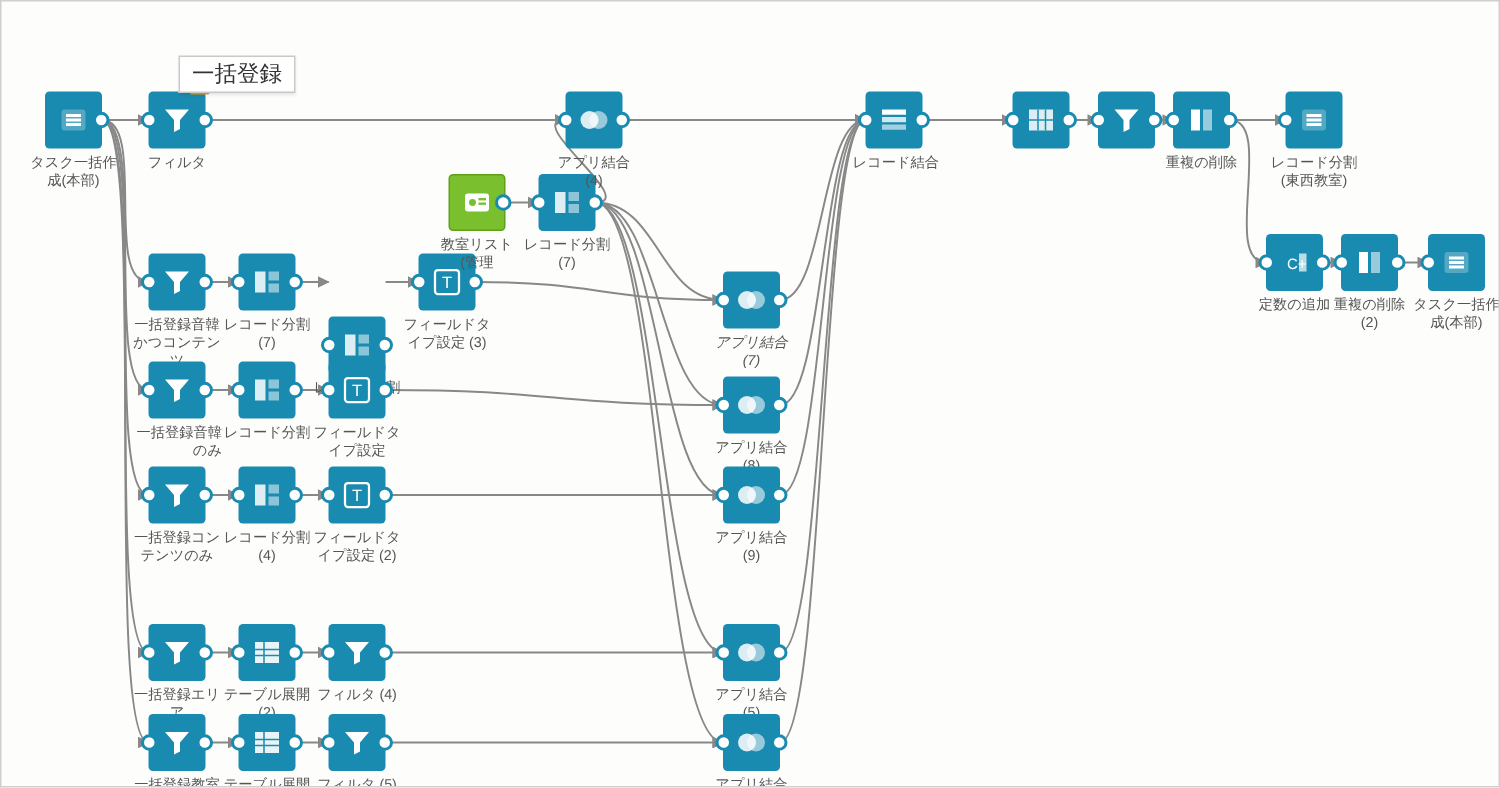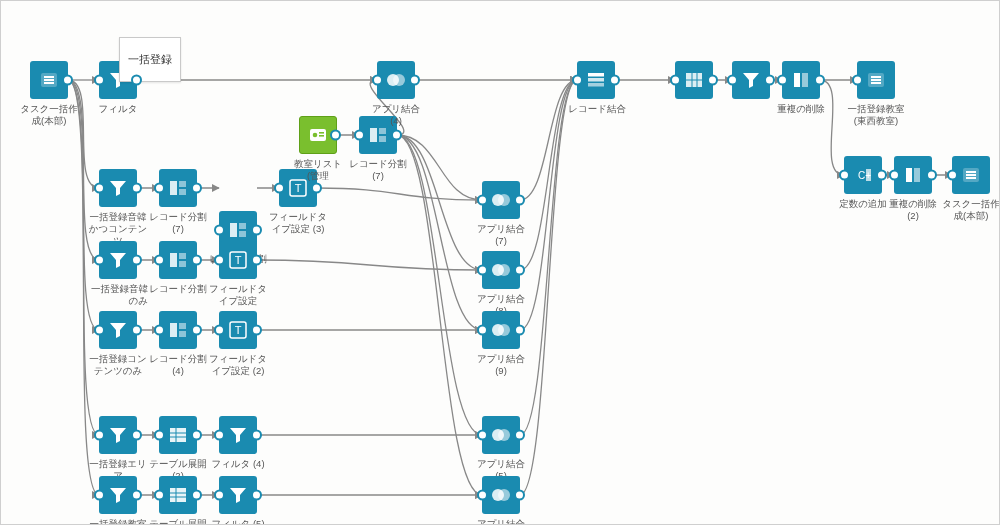--- a/index.html
+++ b/index.html
@@ -33,21 +33,21 @@
 
 .node .lab{display:block;line-height:1.25;font-size:9.5px;word-break:break-all;}
 
 
 .glyph{pointer-events:none;}
 .glyph svg{display:block;}
 
 
 .badge{position:absolute;top:-8px;right:-3px;width:13px;height:10px;background:var(--badge);border-radius:2px 2px 2px 0;}
 
-.tip{position:absolute;top:-24px;left:20px;padding:14px 8px;font-size:11px;background:#fff;border:1px solid #c9c9c9;white-space:nowrap;color:#333;box-shadow:0 1px 2px rgba(0,0,0,.1);}
+.tip{position:absolute;top:-24px;left:20px;padding:2px 8px;font-size:15px;background:#fff;border:1px solid #c9c9c9;white-space:nowrap;color:#333;box-shadow:0 1px 2px rgba(0,0,0,.1);}
 
 </style>
 </head>
 <body>
 
 <svg class="wires">
     <defs>
       <marker id="ah" viewBox="0 0 10 10" refX="9" refY="5" markerWidth="6" markerHeight="6" orient="auto">
         <path d="M0 0L10 5L0 10z" fill="#888"></path>
       </marker>
@@ -328,21 +328,21 @@
       <div class="icon">
         <span class="glyph">
           <svg width="22" height="22" viewBox="0 0 22 22">
             <circle cx="8" cy="11" r="6" fill="white" opacity=".85"></circle>
             <circle cx="14" cy="11" r="6" fill="white" opacity=".55"></circle>
           </svg>
         </span>
       </div>
       <span class="lab">アプリ結合 (4)</span>
     </div>
-    <div class="node " style="left: 470px; top: 180px;">
+    <div class="node " style="left: 470px; top: 180px; font-style: italic;">
       <div class="icon">
         <span class="glyph">
           <svg width="22" height="22" viewBox="0 0 22 22">
             <circle cx="8" cy="11" r="6" fill="white" opacity=".85"></circle>
             <circle cx="14" cy="11" r="6" fill="white" opacity=".55"></circle>
           </svg>
         </span>
       </div>
       <span class="lab">アプリ結合 (7)</span>
     </div>
@@ -439,21 +439,21 @@
       <div class="icon">
         <span class="glyph">
           <svg width="22" height="22" viewBox="0 0 22 22">
             <rect x="3" y="4" width="16" height="14" rx="2" fill="white" opacity=".25"></rect>
             <rect x="6" y="7" width="10" height="2" fill="white"></rect>
             <rect x="6" y="10" width="10" height="2" fill="white"></rect>
             <rect x="6" y="13" width="10" height="2" fill="white"></rect>
           </svg>
         </span>
       </div>
-      <span class="lab">一括登録教室(東西教室)</span>
+      <span class="lab">レコード分割(東西教室)</span>
     </div>
     <div class="node " style="left: 832px; top: 155px;">
       <div class="icon">
         <span class="glyph">
           <svg width="22" height="22" viewBox="0 0 22 22">
             <text x="6" y="15" font-size="10" fill="white">C+</text>
             <rect x="14" y="5" width="5" height="12" fill="white" opacity=".7"></rect>
           </svg>
         </span>
       </div>

